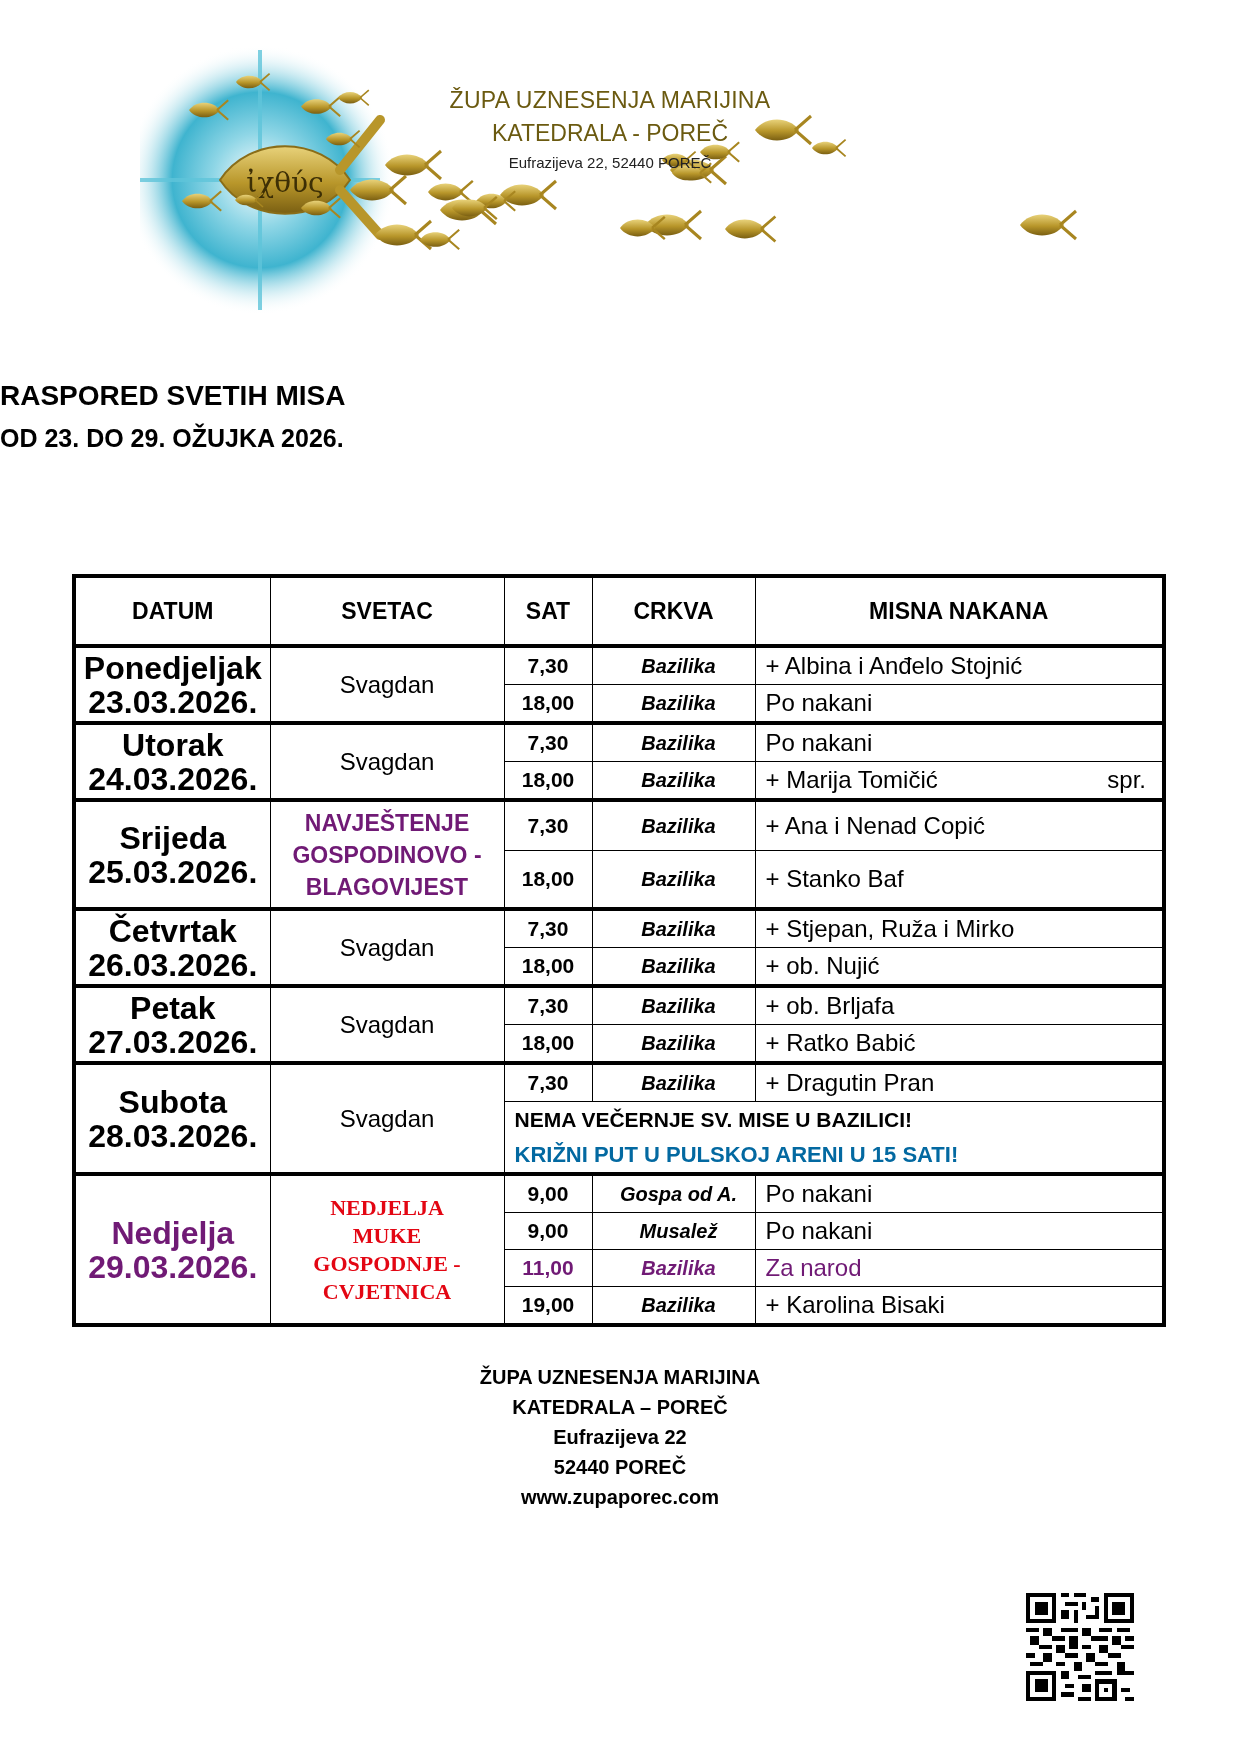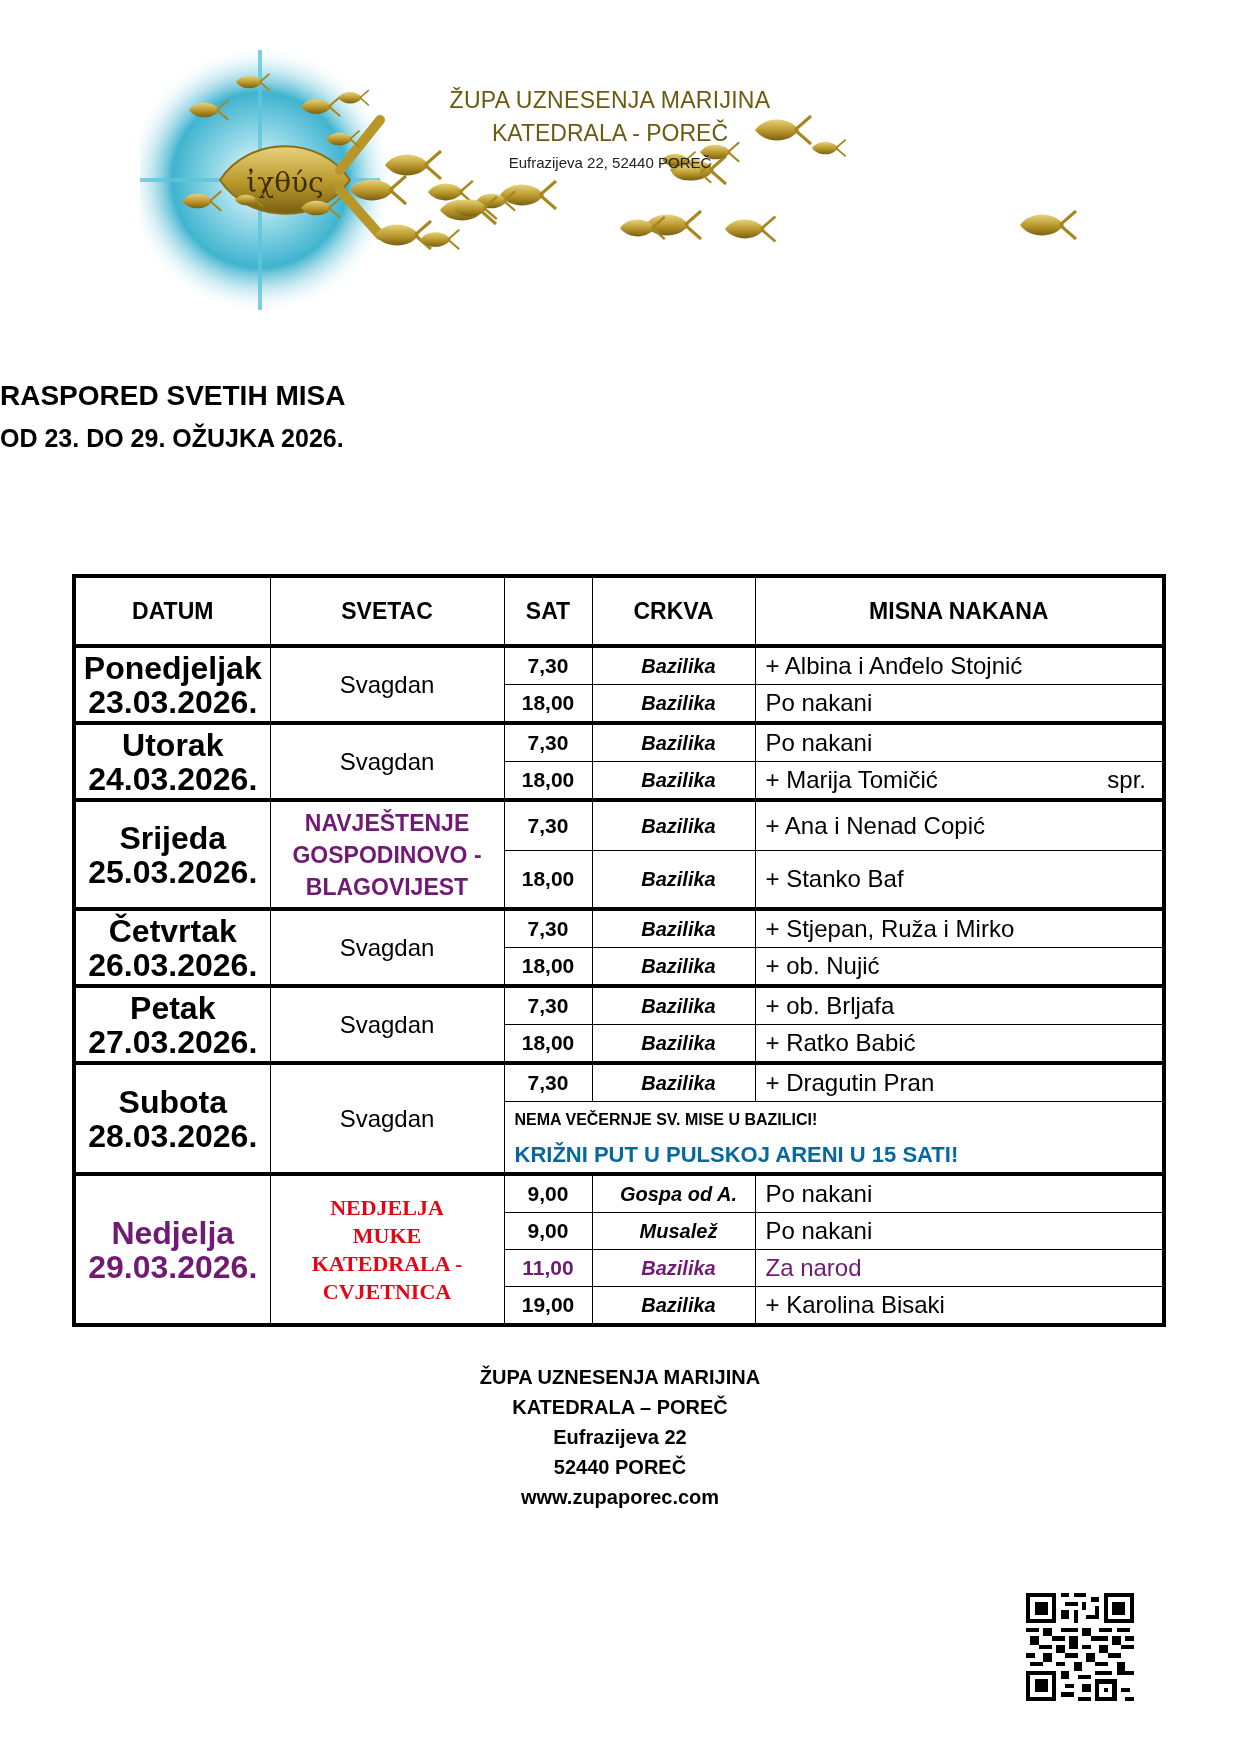--- a/index.html
+++ b/index.html
@@ -22,21 +22,21 @@
   .svetac { font-size:24px; font-weight:normal; }
   .sat { font-size:21px; font-weight:bold; height:36px; }
   .crkva { font-size:20px; font-weight:bold; font-style:italic; text-align:left; padding-left:10px !important; }
   .nakana { font-size:24px; text-align:left !important; padding-left:10px !important; position:relative; }
   .spr { position:absolute; right:16px; top:50%; transform:translateY(-50%); }
   tr.daystart td { border-top:4px solid #000; }
   .red { color:#701a75; }
   .feast { font-size:23px; font-weight:bold; line-height:32px; }
   .serifred { font-family:"Liberation Serif", "DejaVu Serif", serif; font-size:22px; font-weight:bold; color:#e30613; line-height:28px; }
   .notice { text-align:left !important; padding-left:10px !important; font-weight:bold; }
-  .n1 { font-size:16px; line-height:36px; }
+  .n1 { font-size:21px; line-height:36px; }
   .n2 { font-size:22px; line-height:34px; color:#0369a1; }
   .footer { position:absolute; left:0; top:1362px; width:1240px; text-align:center; font-weight:bold; font-size:20px; line-height:30px; }
   .qr { position:absolute; left:1026px; top:1593px; width:108px; height:108px; }
 </style>
 </head>
 <body>
 
 <div class="logo">
   <svg width="940" height="300" viewBox="0 0 940 300">
     <defs>
@@ -222,21 +222,21 @@
     </tr>
 
     <tr class="daystart">
       <td rowspan="4" class="day red">
         <div>Nedjelja</div>
         <div>29.03.2026.</div>
       </td>
       <td rowspan="4" class="serifred">
         <div>NEDJELJA</div>
         <div>MUKE</div>
-        <div>KATEDRALA -</div>
+        <div>GOSPODNJE -</div>
         <div>CVJETNICA</div>
       </td>
       <td class="sat">9,00</td>
       <td class="crkva">Gospa od A.</td>
       <td class="nakana">Po nakani</td>
     </tr>
     <tr>
       <td class="sat">9,00</td>
       <td class="crkva">Musalež</td>
       <td class="nakana">Po nakani</td>

